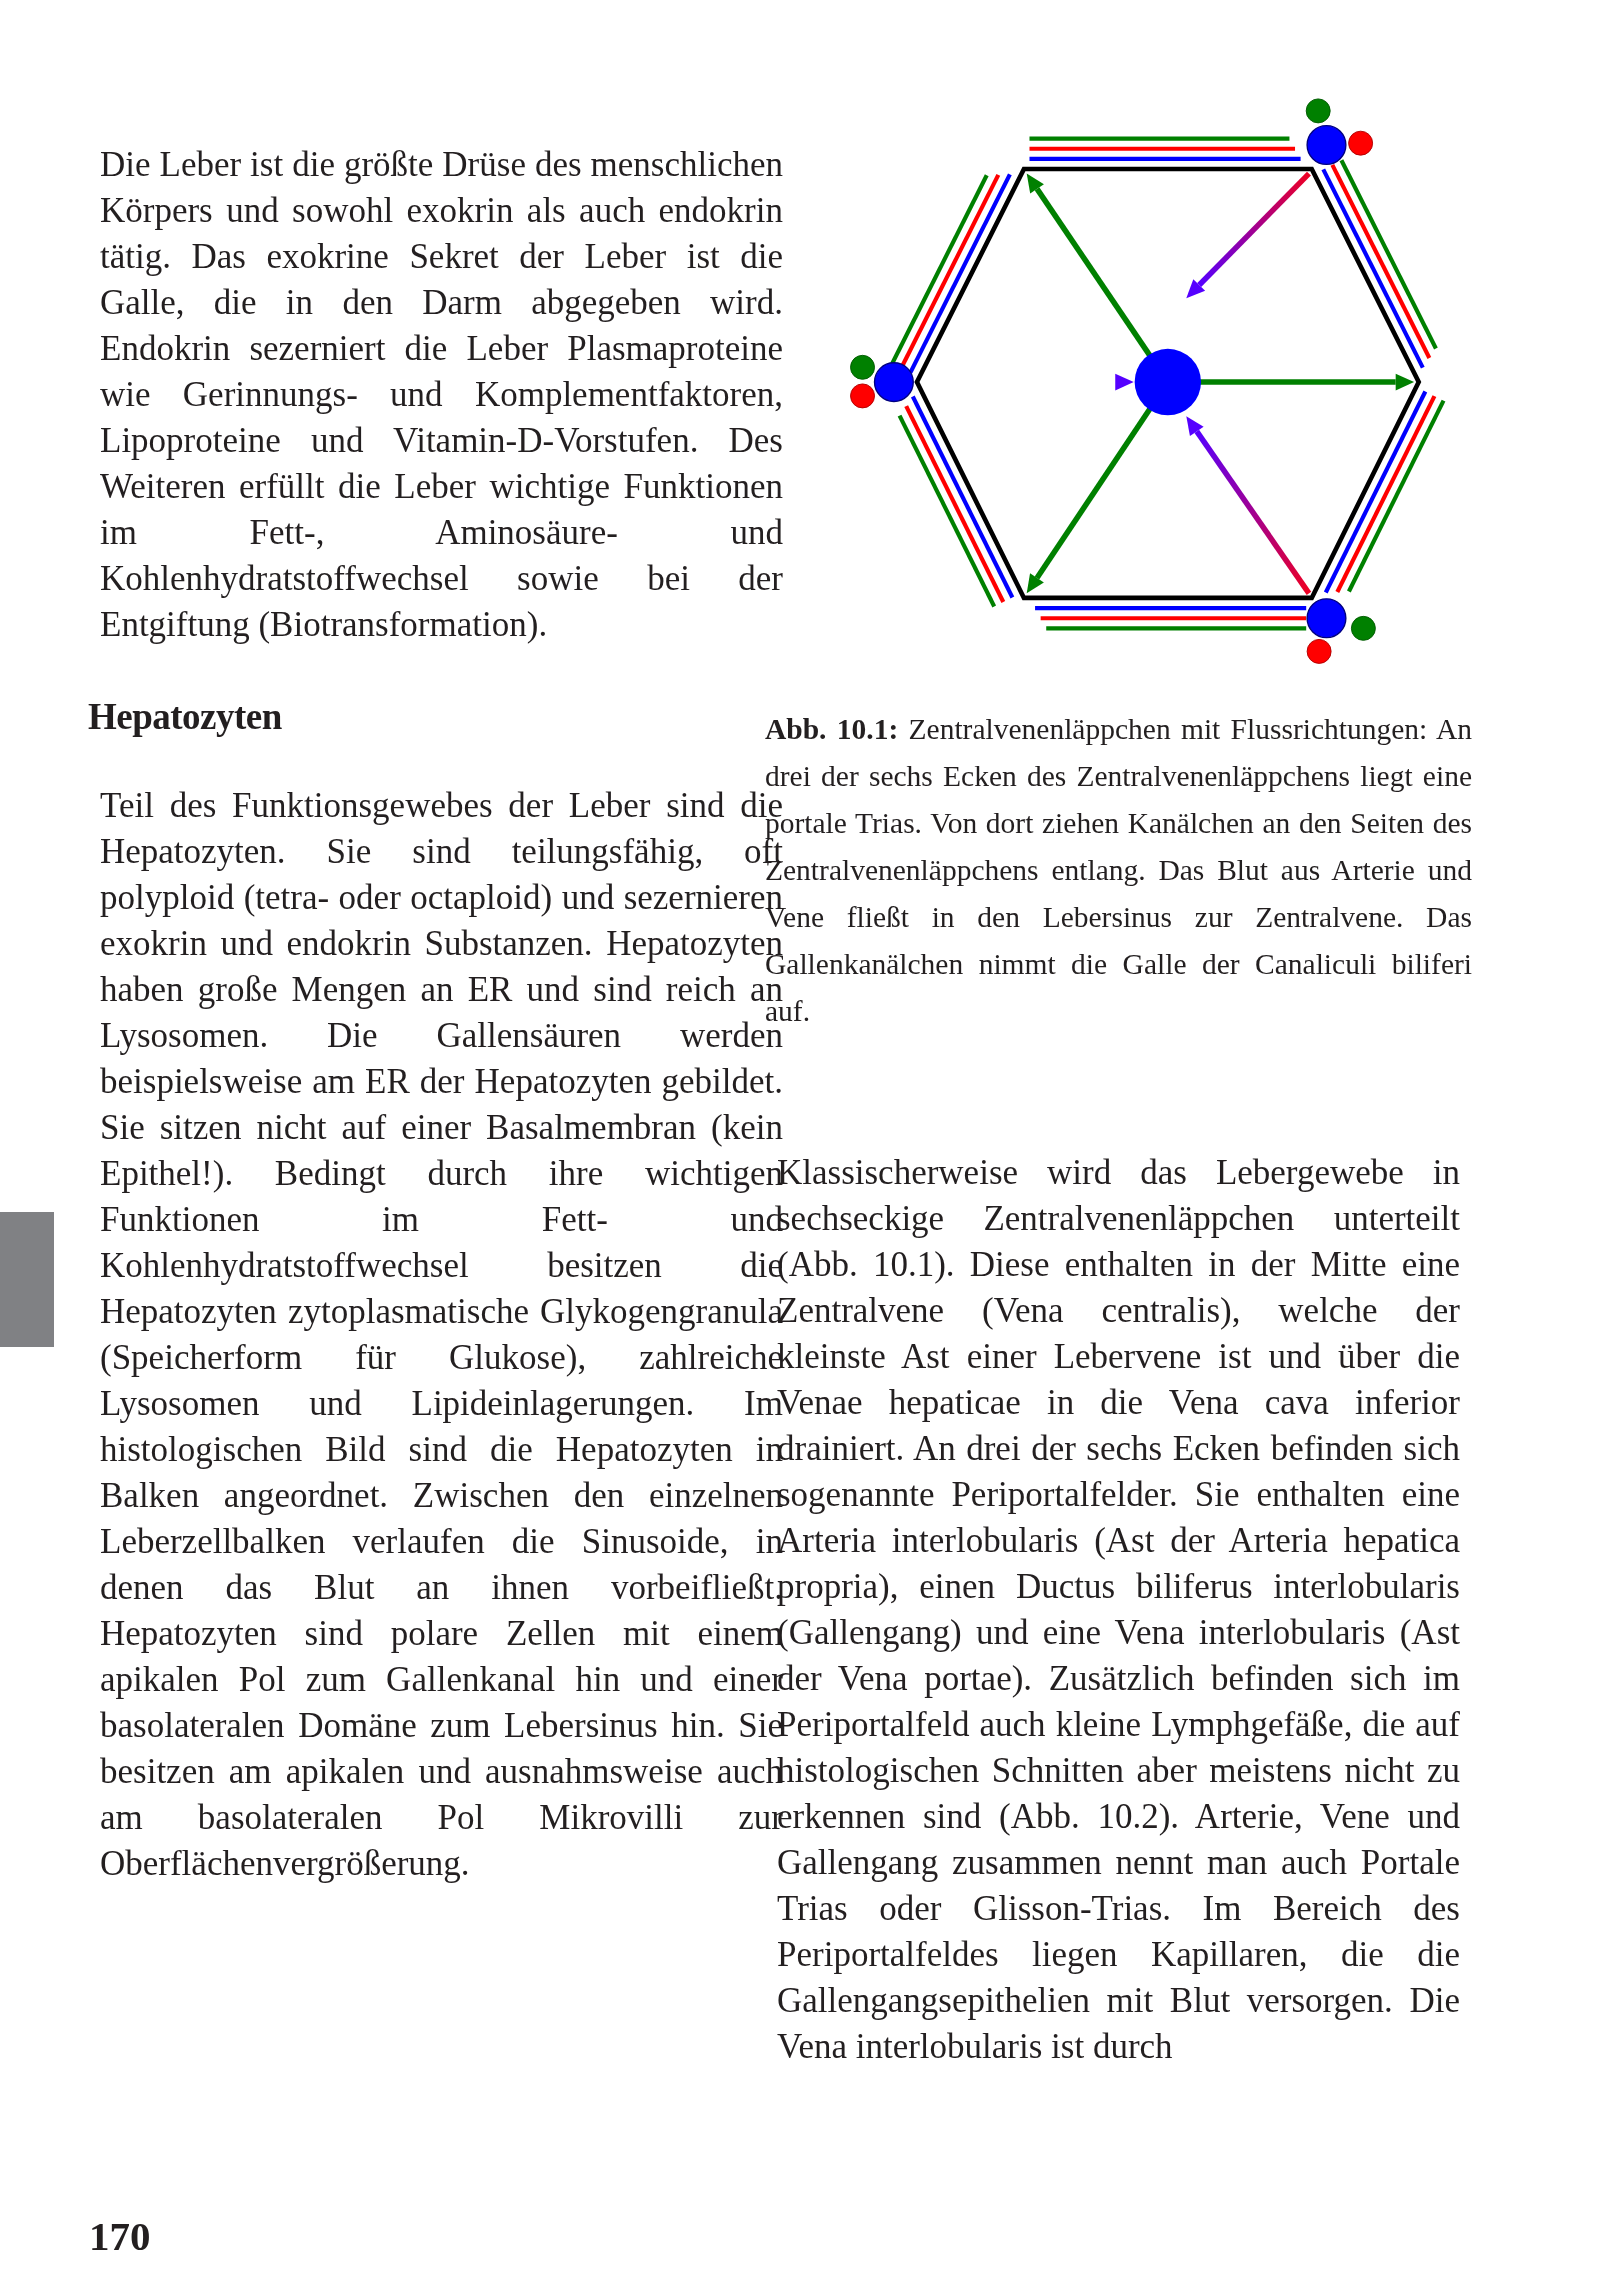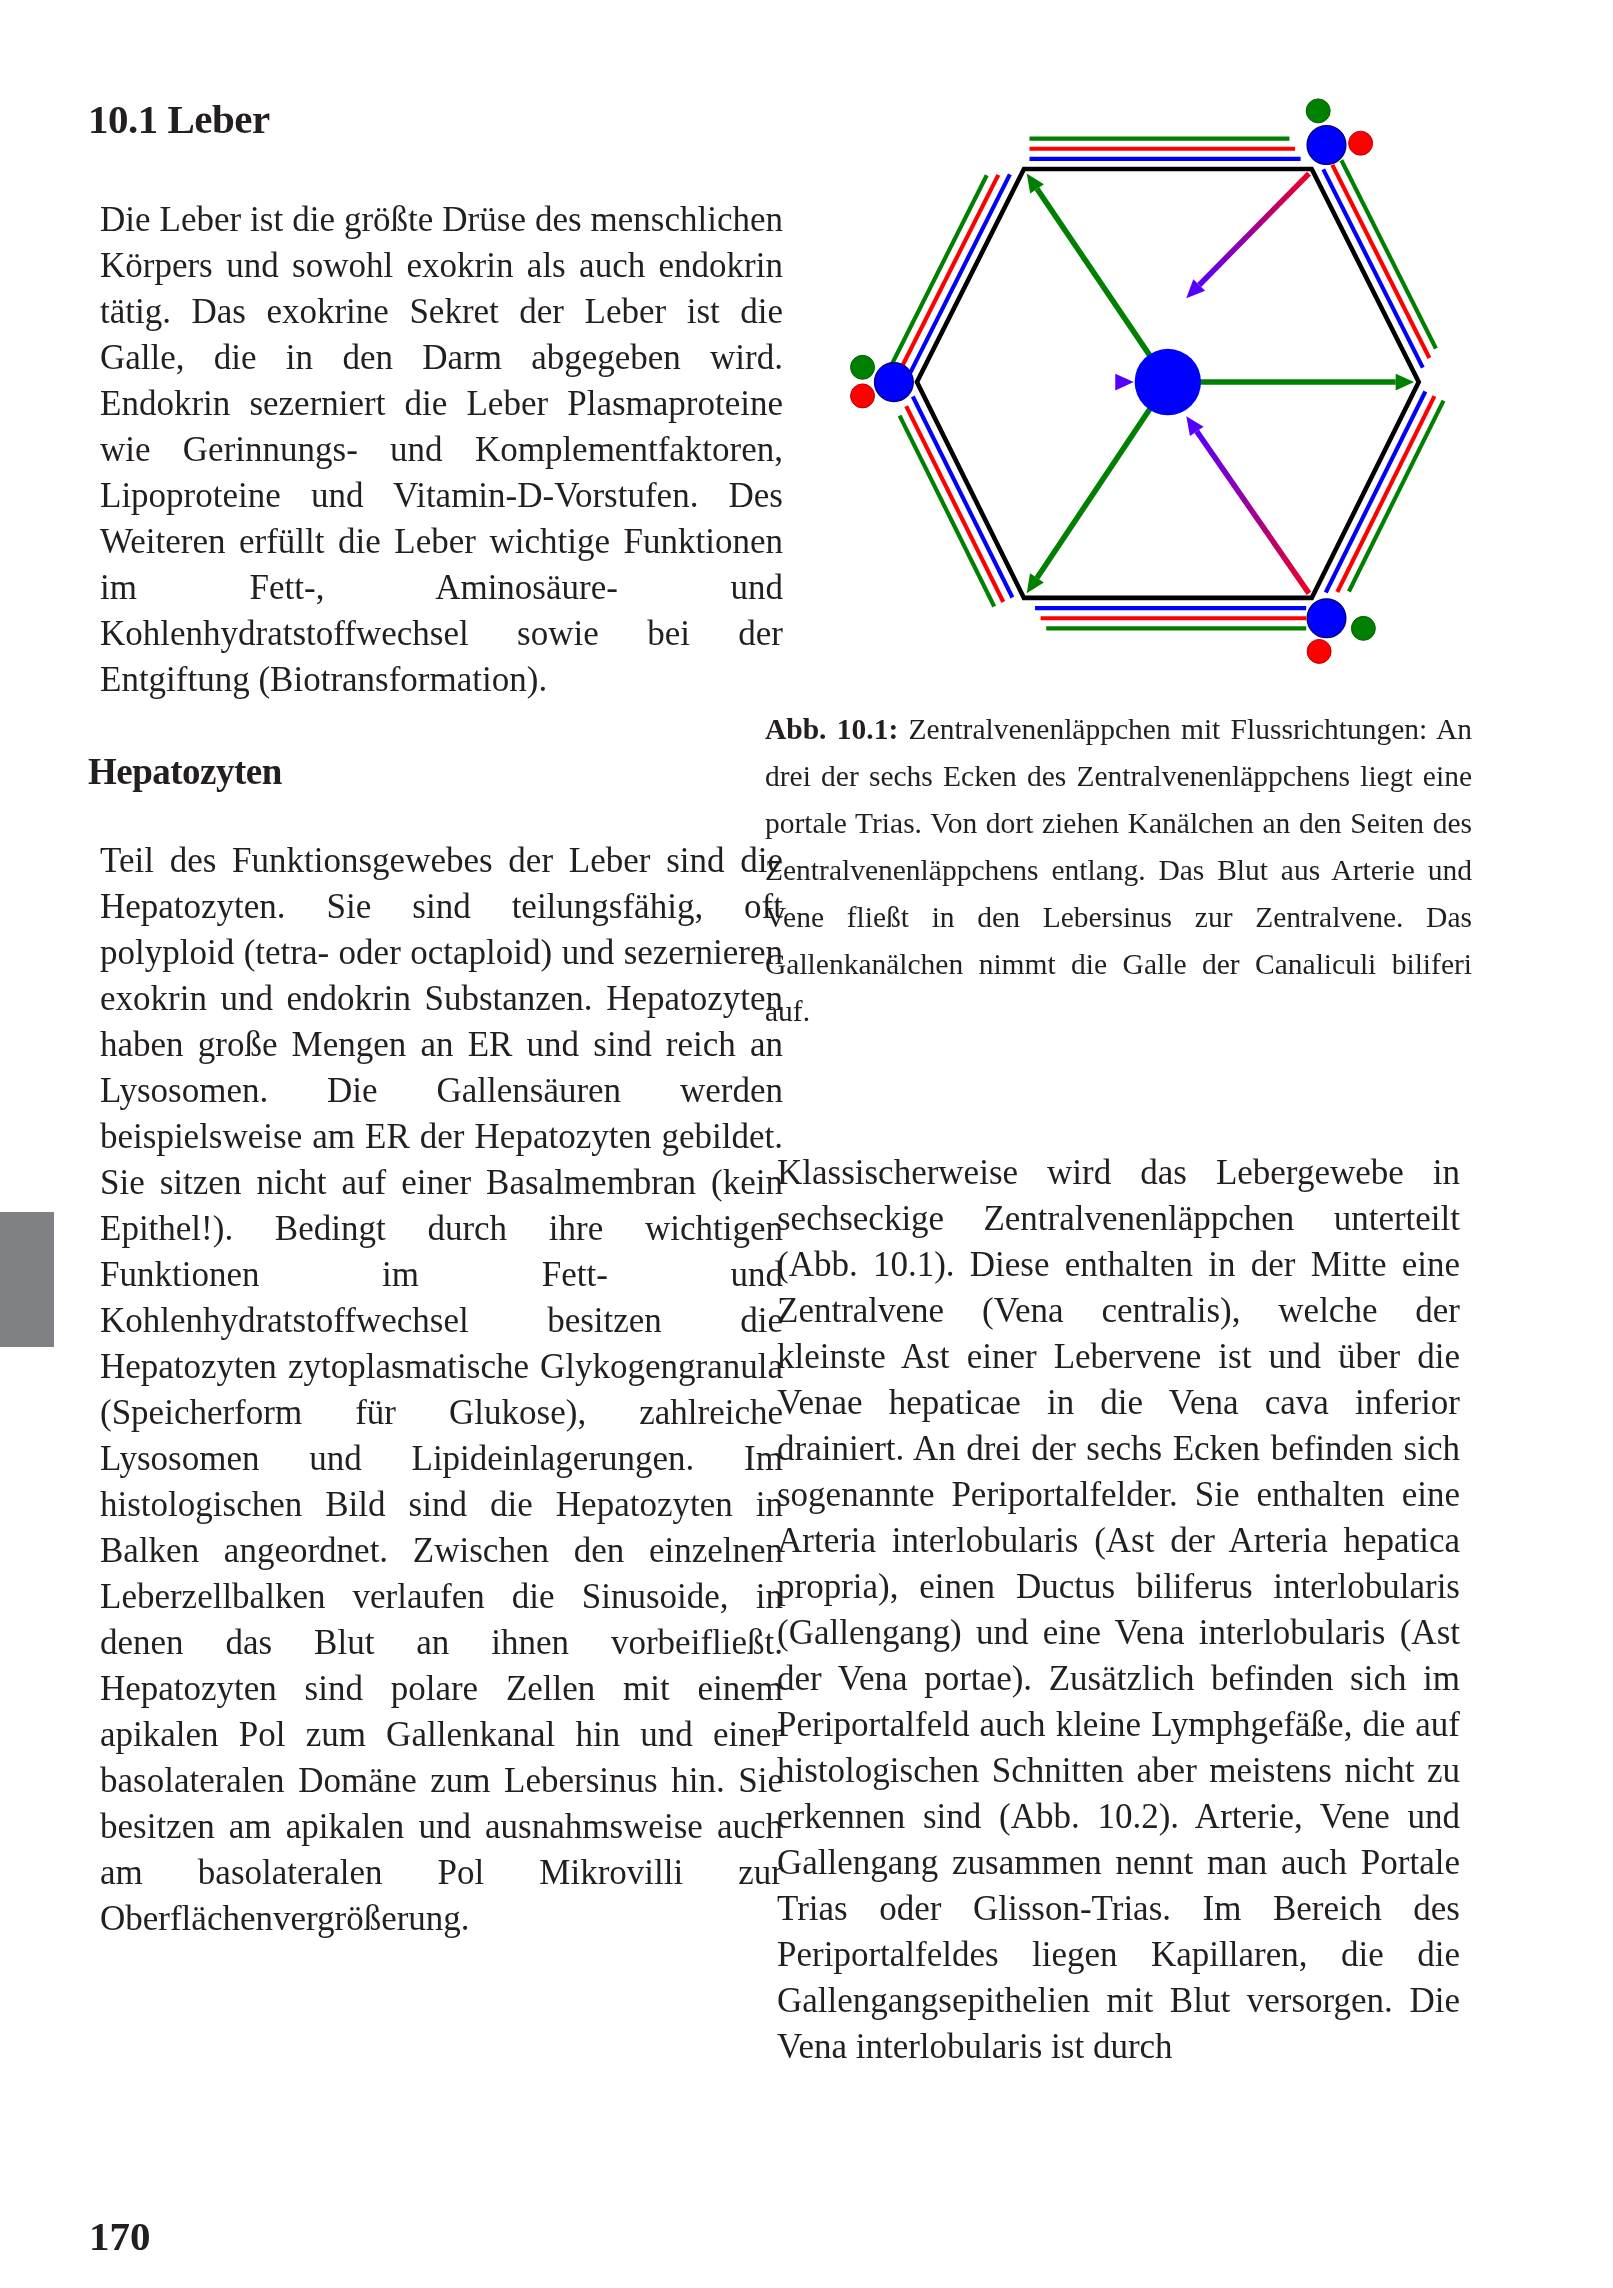--- a/index.html
+++ b/index.html
@@ -17,21 +17,20 @@
   .thumb-tab { position: absolute; left: 0; top: 1212px; width: 54px; height: 135px; background: #808184; }
   .page-num { position: absolute; left: 89px; top: 2213px; font-size: 41px; font-weight: bold; line-height: 46px; }
   svg.diagram { position: absolute; left: 831px; top: 74px; }
 </style>
 </head>
 <body>
 
 <div class="thumb-tab"></div>
 
 <div class="col col-left">
-  <h1 class="sec">10.1 Leber</h1>
   <p class="body" style="margin-top:50px">Die Leber ist die größte Drüse des menschlichen Körpers und sowohl exokrin als auch endokrin tätig. Das exokrine Sekret der Leber ist die Galle, die in den Darm abgegeben wird. Endokrin sezerniert die Leber Plasmaproteine wie Gerinnungs- und Komplementfaktoren, Lipoproteine und Vitamin-D-Vorstufen. Des Weiteren erfüllt die Leber wichtige Funktionen im Fett-, Aminosäure- und Kohlenhydratstoffwechsel sowie bei der Entgiftung (Biotransformation).</p>
   <h2 class="sub" style="margin-top:43px">Hepatozyten</h2>
   <p class="body" style="margin-top:40px">Teil des Funktionsgewebes der Leber sind die Hepatozyten. Sie sind teilungsfähig, oft polyploid (tetra- oder octaploid) und sezernieren exokrin und endokrin Substanzen. Hepatozyten haben große Mengen an ER und sind reich an Lysosomen. Die Gallensäuren werden beispielsweise am ER der Hepatozyten gebildet. Sie sitzen nicht auf einer Basalmembran (kein Epithel!). Bedingt durch ihre wichtigen Funktionen im Fett- und Kohlenhydratstoffwechsel besitzen die Hepatozyten zytoplasmatische Glykogengranula (Speicherform für Glukose), zahlreiche Lysosomen und Lipideinlagerungen. Im histologischen Bild sind die Hepatozyten in Balken angeordnet. Zwischen den einzelnen Leberzellbalken verlaufen die Sinusoide, in denen das Blut an ihnen vorbeifließt. Hepatozyten sind polare Zellen mit einem apikalen Pol zum Gallenkanal hin und einer basolateralen Domäne zum Lebersinus hin. Sie besitzen am apikalen und ausnahmsweise auch am basolateralen Pol Mikrovilli zur Oberflächenvergrößerung.</p>
 </div>
 
 <svg class="diagram" width="646" height="618" viewBox="900 80 700 670">
   <defs>
     <linearGradient id="gArtVen1" x1="0" y1="0" x2="1" y2="0">
       <stop offset="0" stop-color="#ff0000"></stop>
         <stop offset="1" stop-color="#5500ff"></stop>

